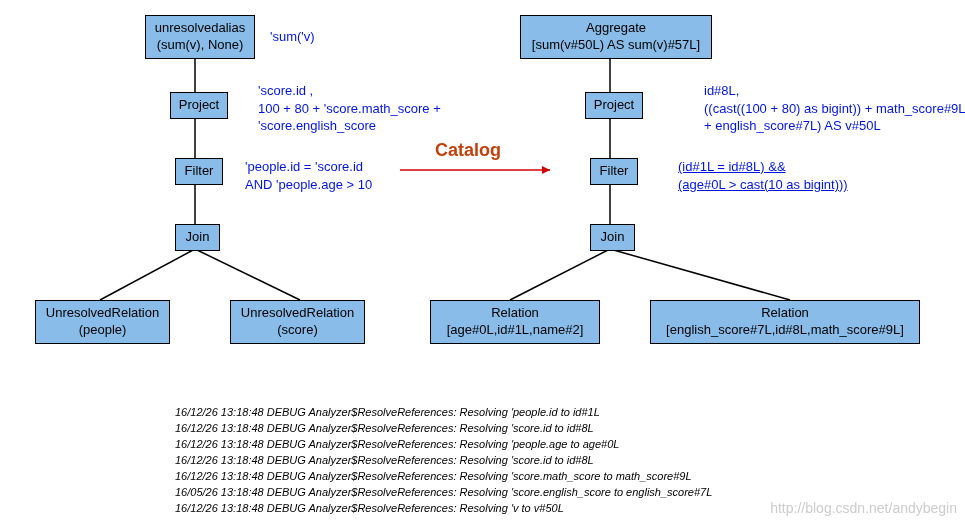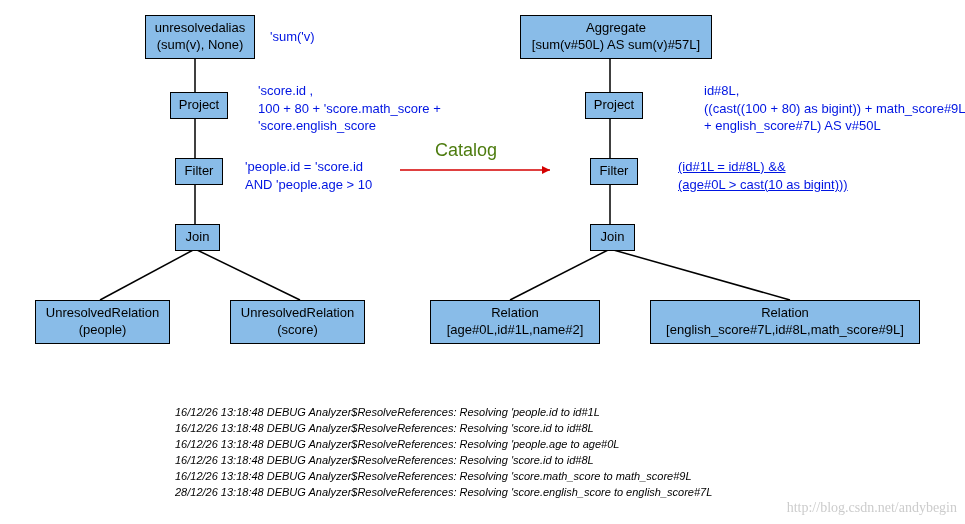--- a/index.html
+++ b/index.html
@@ -24,22 +24,23 @@
   }
   .annot {
     position: absolute;
     color: #0015e2;
     font-size: 13px;
     line-height: 1.35;
     white-space: nowrap;
   }
   .catalog {
     position: absolute;
-    color: #4d7c0f;
+    color: #c2410c;
     font-size: 18px;
+    font-weight: bold;
   }
   svg.lines {
     position: absolute;
     top: 0; left: 0;
     width: 965px; height: 360px;
     pointer-events: none;
   }
   .log {
     position: absolute;
     left: 175px;
@@ -49,21 +50,21 @@
     font-family: "Helvetica Neue", Arial, sans-serif;
     white-space: nowrap;
     font-style: italic;
   }
   .watermark {
     position: absolute;
     right: 8px;
     bottom: 8px;
     color: #ccc;
     font-size: 14px;
-    font-family: Liberation Serif, serif;
+    font-family: Liberation Sans, sans-serif;
   }
 </style>
 </head>
 <body>
 
 <svg class="lines">
 
   <line x1="195" y1="53" x2="195" y2="92" stroke="#000" stroke-width="1.5"></line>
   <line x1="195" y1="117" x2="195" y2="158" stroke="#000" stroke-width="1.5"></line>
   <line x1="195" y1="183" x2="195" y2="224" stroke="#000" stroke-width="1.5"></line>
@@ -108,16 +109,17 @@
 
 <div class="node" style="left:430px; top:300px; width:170px;">Relation<br>[age#0L,id#1L,name#2]</div>
 <div class="node" style="left:650px; top:300px; width:270px;">Relation<br>[english_score#7L,id#8L,math_score#9L]</div>
 
 <div class="log">
   <div>16/12/26 13:18:48 DEBUG Analyzer$ResolveReferences: Resolving 'people.id to id#1L</div>
   <div>16/12/26 13:18:48 DEBUG Analyzer$ResolveReferences: Resolving 'score.id to id#8L</div>
   <div>16/12/26 13:18:48 DEBUG Analyzer$ResolveReferences: Resolving 'people.age to age#0L</div>
   <div>16/12/26 13:18:48 DEBUG Analyzer$ResolveReferences: Resolving 'score.id to id#8L</div>
   <div>16/12/26 13:18:48 DEBUG Analyzer$ResolveReferences: Resolving 'score.math_score to math_score#9L</div>
-  <div>28/12/26 13:18:48 DEBUG Analyzer$ResolveReferences: Resolving 'score.english_score to english_score#7L</div>
+  <div>16/05/26 13:18:48 DEBUG Analyzer$ResolveReferences: Resolving 'score.english_score to english_score#7L</div>
+  <div>16/12/26 13:18:48 DEBUG Analyzer$ResolveReferences: Resolving 'v to v#50L</div>
 </div>
 
 <div class="watermark">http://blog.csdn.net/andybegin</div>
 
 </body></html>

